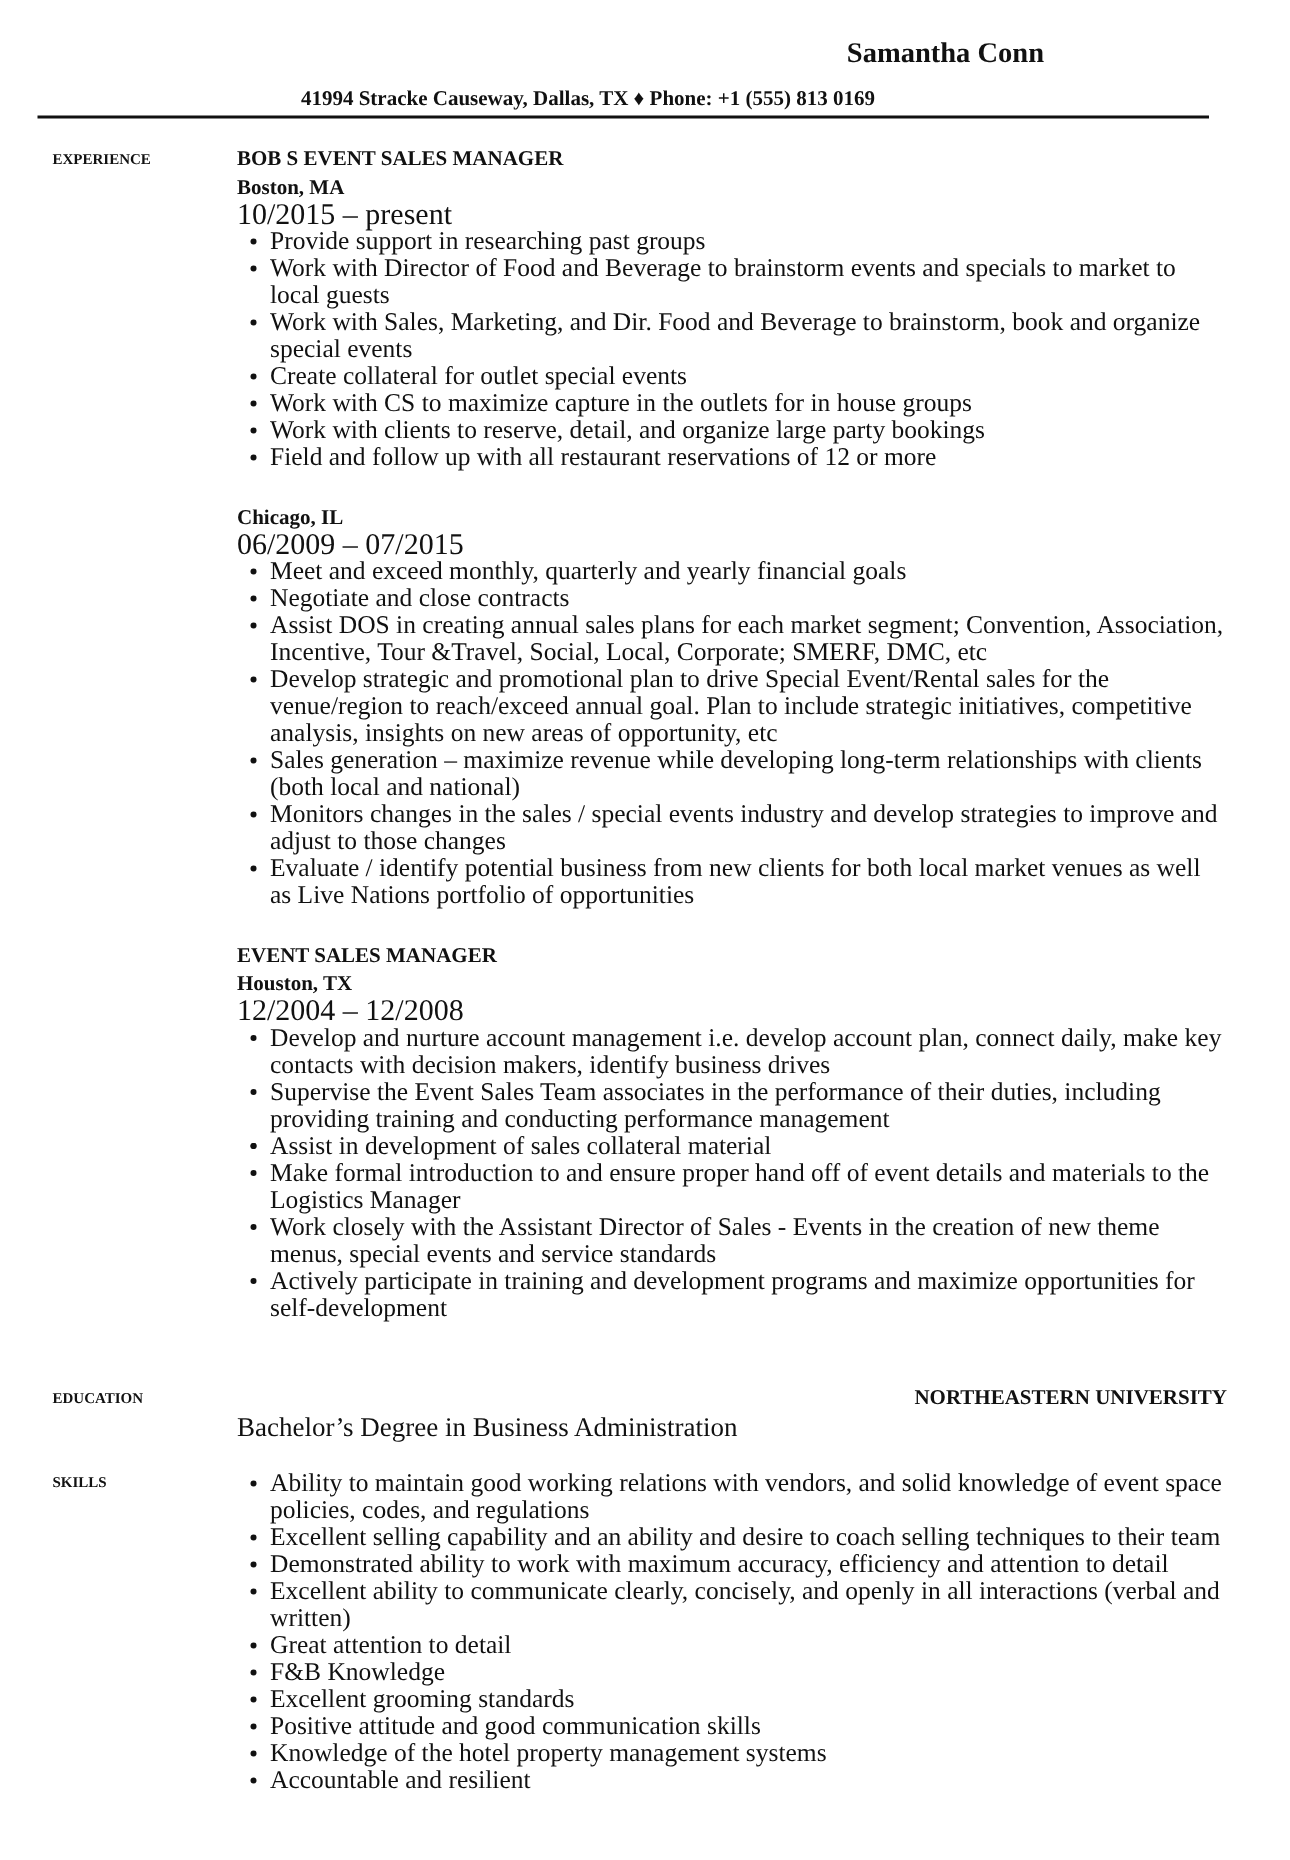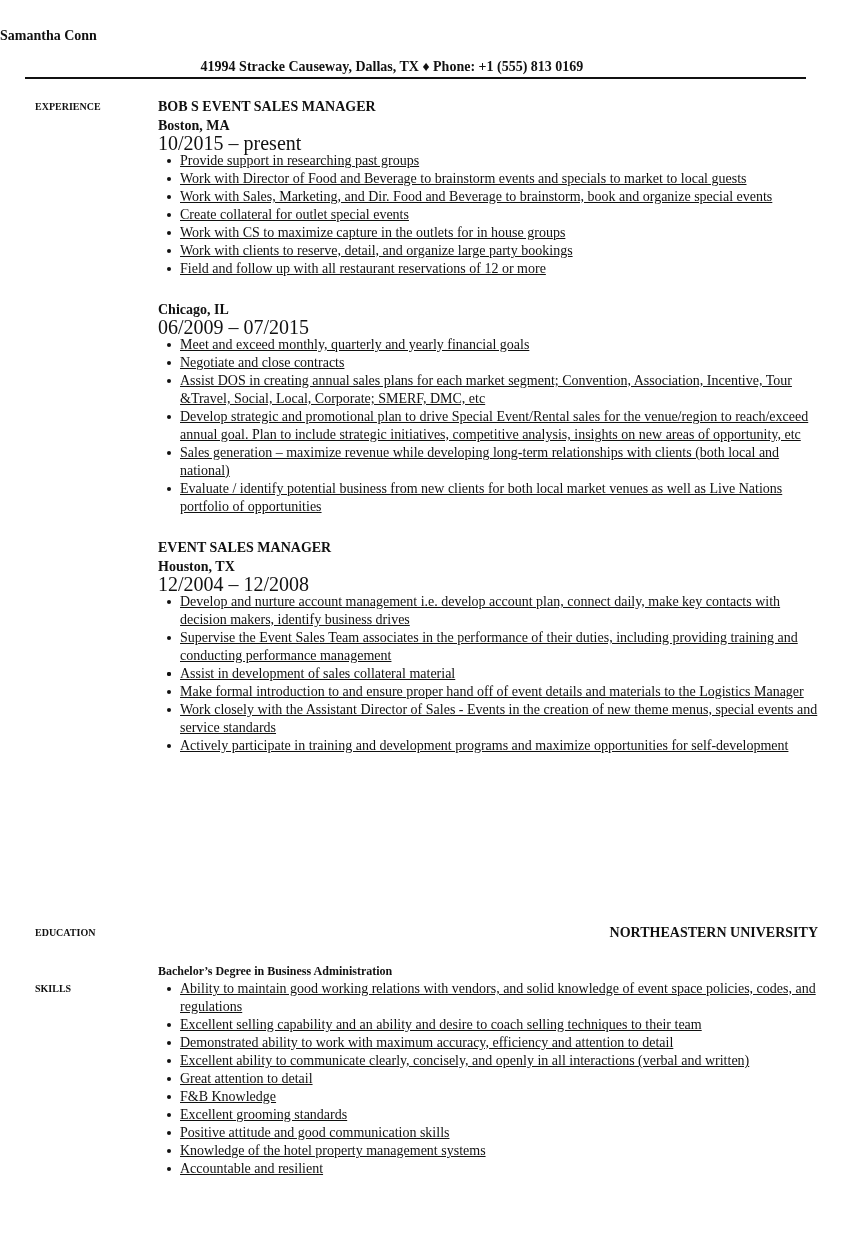--- a/index.html
+++ b/index.html
@@ -1,37 +1,37 @@
 <!DOCTYPE html>
 <html><head>
 <meta charset="utf-8">
 <style>
   html, body { margin:0; padding:0; background:#ffffff; }
   body { width:860px; height:1240px; position:relative; overflow:hidden;
          font-family:"Liberation Serif", serif; color:#111; }
   .page { position:absolute; left:0; top:0; width:860px; }
-  .name { position:absolute; left:0; width:696px; top:25px; text-align:left;
-          font-weight:bold; font-size:14px; line-height:22px; }
+  .name { position:absolute; left:0; width:696px; top:25px; text-align:right;
+          font-weight:bold; font-size:19px; line-height:22px; }
   .contact { position:absolute; left:0; width:784px; top:58px; text-align:center;
              font-weight:bold; font-size:14px; line-height:18px; }
   .rule { position:absolute; left:25px; width:781px; top:77px; height:0;
           border-top:2px solid #111; }
   .section { position:absolute; left:0; width:860px; }
   .sec-label { position:absolute; left:35px; top:0; font-weight:bold; font-size:10px; line-height:18px; }
   .sec-body { position:absolute; left:158px; top:0; width:660px; font-size:14px; line-height:18px; }
   .job { margin:0; }
   .job-title { font-weight:bold; font-size:14px; line-height:18px; }
   .job-loc { font-weight:bold; font-size:14px; line-height:18px; margin-top:1px; }
   .job-date { font-size:20px; line-height:17px; }
   ul.bullets { list-style:none; margin:0; padding:0; }
-  ul.bullets li { position:relative; padding-left:22px; font-size:14px; line-height:18px;text-decoration:underline; }
+  ul.bullets li { position:relative; padding-left:22px; font-size:17px; line-height:18px; }
   ul.bullets li .dot { position:absolute; left:9px; top:7px; width:4px; height:4px;
                        border-radius:50%; background:#111; }
   .edu-school { font-weight:bold; font-size:14px; line-height:18px;text-align:right; }
-  .edu-degree { font-weight:bold; font-size:12px; line-height:18px; margin-top:20px; }
+  .edu-degree { font-weight:normal; font-size:18px; line-height:18px; margin-top:0; }
 </style>
 </head>
 <body>
 
 <div class="page">
   <div class="name">Samantha Conn</div>
   <div class="contact">41994 Stracke Causeway, Dallas, TX ♦ Phone: +1 (555) 813 0169</div>
   <div class="rule"></div>
 
   <div class="section" style="top:98px;">
@@ -55,20 +55,21 @@
 
       <div class="job" style="margin-top:23px;">
         <div class="job-loc">Chicago, IL</div>
         <div class="job-date">06/2009 – 07/2015</div>
         <ul class="bullets">
           <li><span class="dot"></span><span>Meet and exceed monthly, quarterly and yearly financial goals</span></li>
           <li><span class="dot"></span><span>Negotiate and close contracts</span></li>
           <li><span class="dot"></span><span>Assist DOS in creating annual sales plans for each market segment; Convention, Association, Incentive, Tour &amp;Travel, Social, Local, Corporate; SMERF, DMC, etc</span></li>
           <li><span class="dot"></span><span>Develop strategic and promotional plan to drive Special Event/Rental sales for the venue/region to reach/exceed annual goal. Plan to include strategic initiatives, competitive analysis, insights on new areas of opportunity, etc</span></li>
           <li><span class="dot"></span><span>Sales generation – maximize revenue while developing long-term relationships with clients (both local and national)</span></li>
+          <li><span class="dot"></span><span>Monitors changes in the sales / special events industry and develop strategies to improve and adjust to those changes</span></li>
           <li><span class="dot"></span><span>Evaluate / identify potential business from new clients for both local market venues as well as Live Nations portfolio of opportunities</span></li>
         </ul>
       </div>
 
       <div class="job" style="margin-top:23px;">
         <div class="job-title">EVENT SALES MANAGER</div>
         <div class="job-loc">Houston, TX</div>
         <div class="job-date">12/2004 – 12/2008</div>
         <ul class="bullets">
           <li><span class="dot"></span><span>Develop and nurture account management i.e. develop account plan, connect daily, make key contacts with decision makers, identify business drives</span></li>

